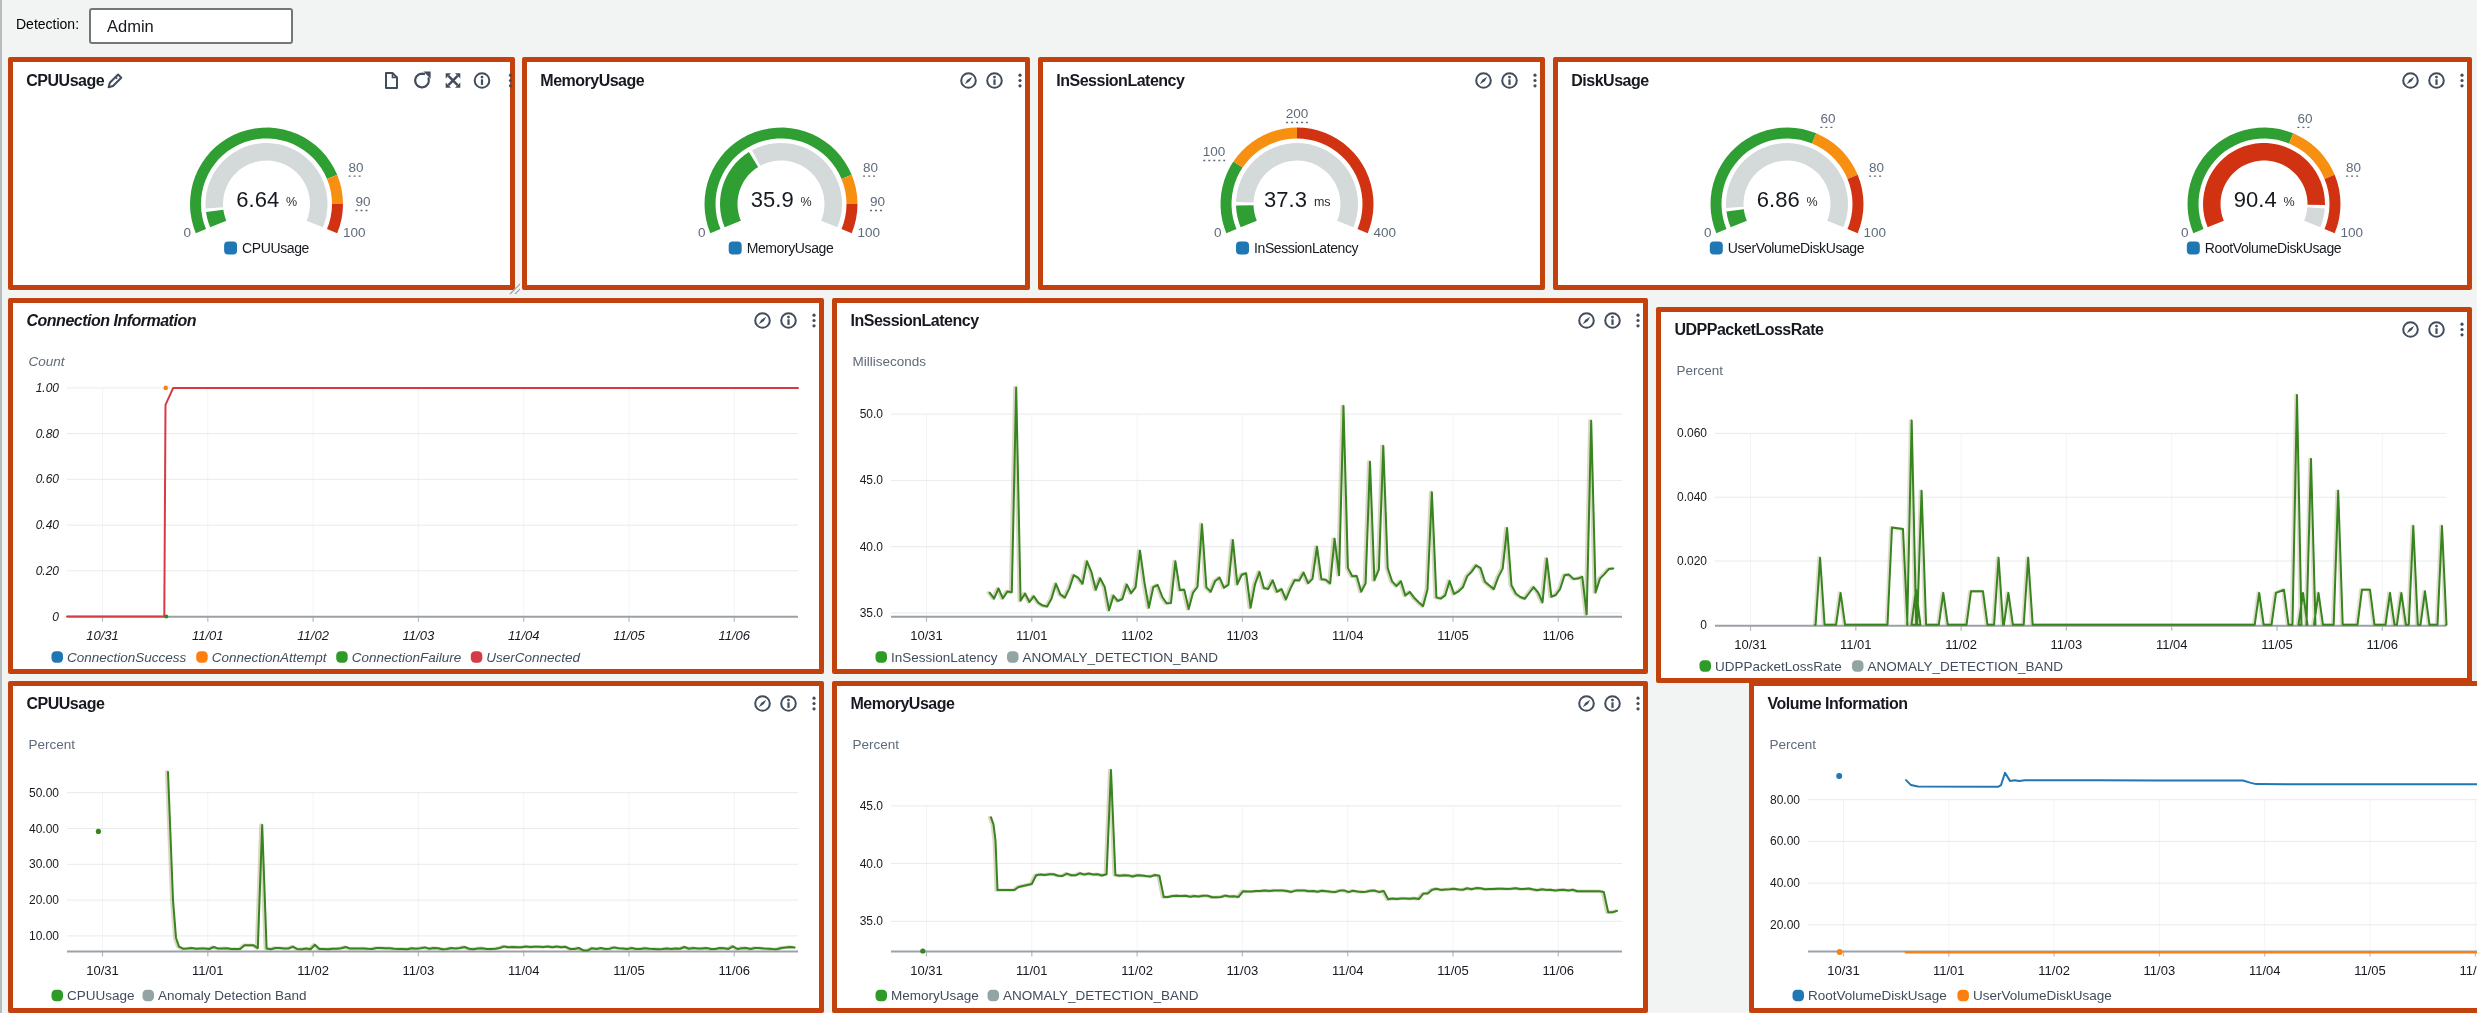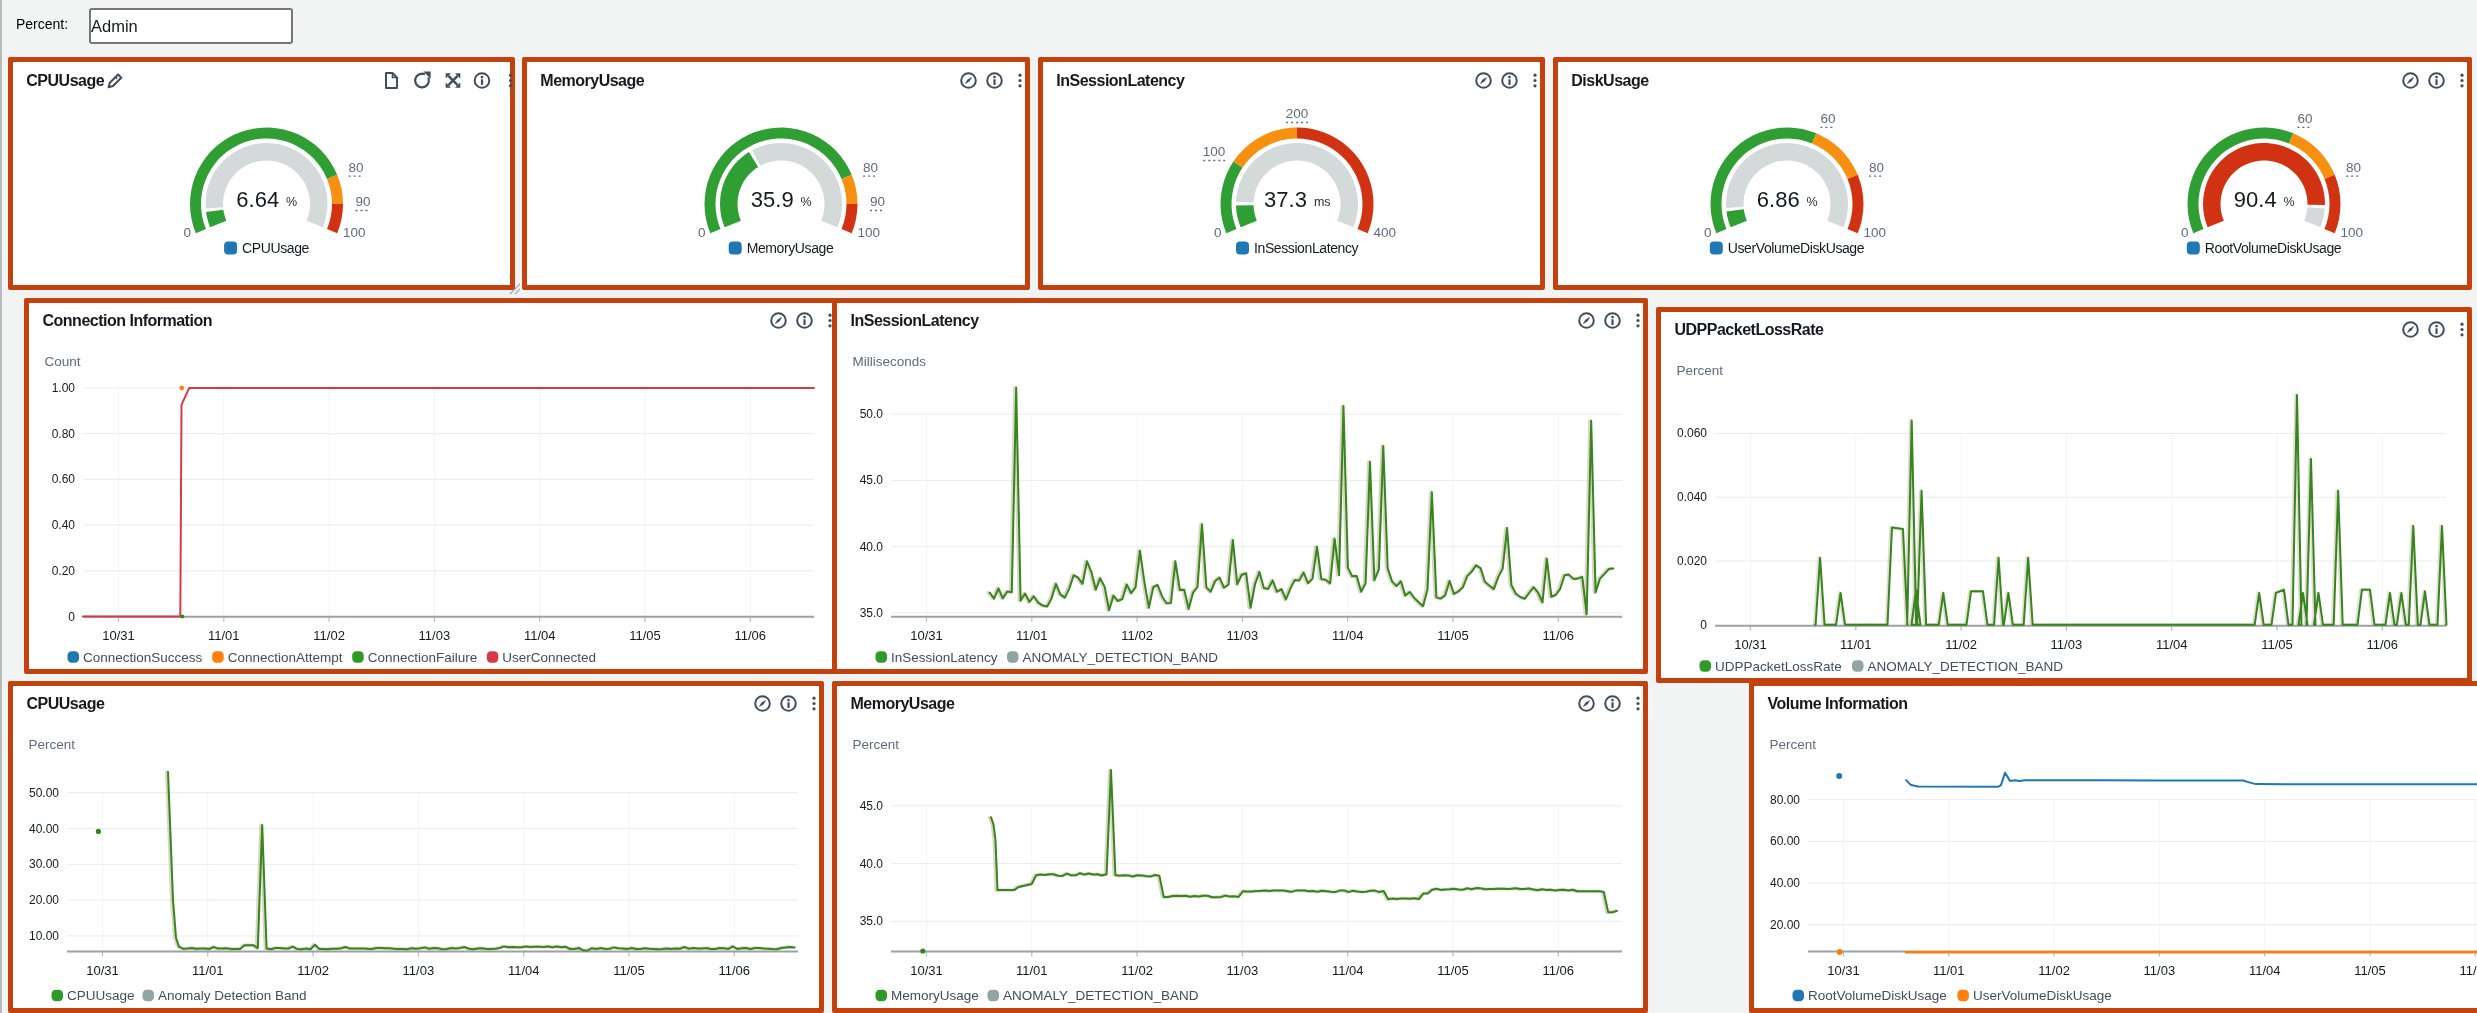--- a/index.html
+++ b/index.html
@@ -1,21 +1,21 @@
 <!DOCTYPE html>
 <html><head><meta charset="utf-8"><style>
 html,body{margin:0;padding:0;}
 body{width:2477px;height:1013px;background:#f2f3f3;position:relative;overflow:hidden;font-family:"Liberation Sans",sans-serif;}
 .card{position:absolute;background:#fff;border:5px solid #c2410c;border-radius:2px;box-sizing:border-box;}
 .edge{position:absolute;left:0;top:0;width:2px;height:1013px;background:#b7bbbe;}
 #uname{position:absolute;left:16px;top:16px;font-size:14px;color:#000;}
-#ubox{position:absolute;left:89px;top:8px;width:204px;height:36px;background:#fff;border:2px solid #767676;border-radius:3px;box-sizing:border-box;font-size:16.5px;color:#16191f;line-height:32px;padding-left:0;}
+#ubox{position:absolute;left:89px;top:8px;width:204px;height:36px;background:#fff;border:2px solid #767676;border-radius:3px;box-sizing:border-box;font-size:16.5px;color:#16191f;line-height:32px;padding-left:16px;}
 </style></head><body>
 <div class="edge"></div>
-<div id="uname">Percent:</div>
+<div id="uname">Detection:</div>
 <div id="ubox">Admin</div>
 <div class="card" style="left:8px;top:57px;width:507px;height:232.5px;">
 <svg width="507" height="232.5" viewBox="0 0 507 232.5" style="position:absolute;left:0;top:0;">
 <text x="13.3" y="23.5" font-family="Liberation Sans, sans-serif" font-size="16" fill="#16191f" text-anchor="start" font-weight="700" letter-spacing="-0.5">CPUUsage</text>
       <path d="M 95.6 25.2 l 1.2 -4.4 l 8.3 -8.3 l 3.2 3.2 l -8.3 8.3 z" fill="none" stroke="#414d5c" stroke-width="2" stroke-linejoin="round"></path>
       <line x1="102.4" y1="14.9" x2="104.2" y2="16.7" stroke="#414d5c" stroke-width="1.6"></line>
       <path d="M 373 11 h 6.5 l 4.5 4.5 v 10.5 h -11 z" fill="none" stroke="#414d5c" stroke-width="2" stroke-linejoin="round"></path>
       <path d="M 379.5 11 v 4.5 h 4.5" fill="none" stroke="#414d5c" stroke-width="1.6"></path>
       <polyline points="415.5,16.4 415.8,17.9 415.7,19.4 415.4,20.9 414.7,22.2 413.7,23.4 412.6,24.3 411.2,24.9 409.7,25.3 408.2,25.3 406.7,24.9 405.4,24.3 404.2,23.3 403.2,22.1 402.6,20.8 402.2,19.3 402.2,17.8 402.6,16.3 403.2,14.9 404.1,13.8 405.3,12.8 406.6,12.1 408.1,11.8 409.6,11.7 411.1,12.0" fill="none" stroke="#414d5c" stroke-width="2.2" stroke-linejoin="round" stroke-linecap="round"></polyline>
       <polygon points="410.4,9.6 417.6,9.6 417.6,16.8" fill="#414d5c"></polygon>
@@ -142,21 +142,21 @@
       <line x1="739.4" y1="65.4" x2="754.0" y2="65.4" stroke="#5f6b7a" stroke-width="1.4" stroke-dasharray="2 3"></line>
       <text x="788.1" y="109.6" font-family="Liberation Sans, sans-serif" font-size="13.5" fill="#5f6b7a" text-anchor="start" font-weight="normal">80</text>
       <line x1="788.1" y1="114.1" x2="802.7" y2="114.1" stroke="#5f6b7a" stroke-width="1.4" stroke-dasharray="2 3"></line>
       <text x="782.5" y="175.0" font-family="Liberation Sans, sans-serif" font-size="13.5" fill="#5f6b7a" text-anchor="start" font-weight="normal">100</text>
       <text x="675.8" y="144.5" font-family="Liberation Sans, sans-serif" font-size="22" fill="#16191f" text-anchor="start" font-weight="normal">90.4</text>
       <text x="725.6" y="144.0" font-family="Liberation Sans, sans-serif" font-size="12.5" fill="#2a2e33" text-anchor="start" font-weight="normal">%</text>
       <rect x="628.8" y="179.5" width="13.0" height="13.0" rx="4" fill="#1f77b4"></rect>
       <text x="646.8" y="190.5" font-family="Liberation Sans, sans-serif" font-size="14" fill="#16191f" text-anchor="start" font-weight="normal" letter-spacing="-0.4">RootVolumeDiskUsage</text>
 </svg>
   </div>
-<div class="card" style="left:24px;top:297.5px;width:816px;height:376px;">
+<div class="card" style="left:8px;top:297.5px;width:816px;height:376px;font-style:italic;">
 <svg width="816" height="376" viewBox="0 0 816 376" style="position:absolute;left:0;top:0;">
 <text x="13.5" y="23.0" font-family="Liberation Sans, sans-serif" font-size="16" fill="#16191f" text-anchor="start" font-weight="700" letter-spacing="-0.5">Connection Information</text>
       <circle cx="749.5" cy="17.5" r="7.3" fill="none" stroke="#414d5c" stroke-width="2"></circle>
       <polygon points="753.3,13.7 750.7,18.2 745.7,21.3 748.3,16.8" fill="#414d5c"></polygon>
       <circle cx="775.5" cy="17.5" r="7.3" fill="none" stroke="#414d5c" stroke-width="2"></circle>
       <circle cx="775.5" cy="14.1" r="1.4" fill="#414d5c"></circle>
       <rect x="774.4" y="16.3" width="2.2" height="5.6" fill="#414d5c"></rect>
       <circle cx="801.0" cy="12.2" r="1.6" fill="#414d5c"></circle>
       <circle cx="801.0" cy="17.5" r="1.6" fill="#414d5c"></circle>
       <circle cx="801.0" cy="22.8" r="1.6" fill="#414d5c"></circle>

